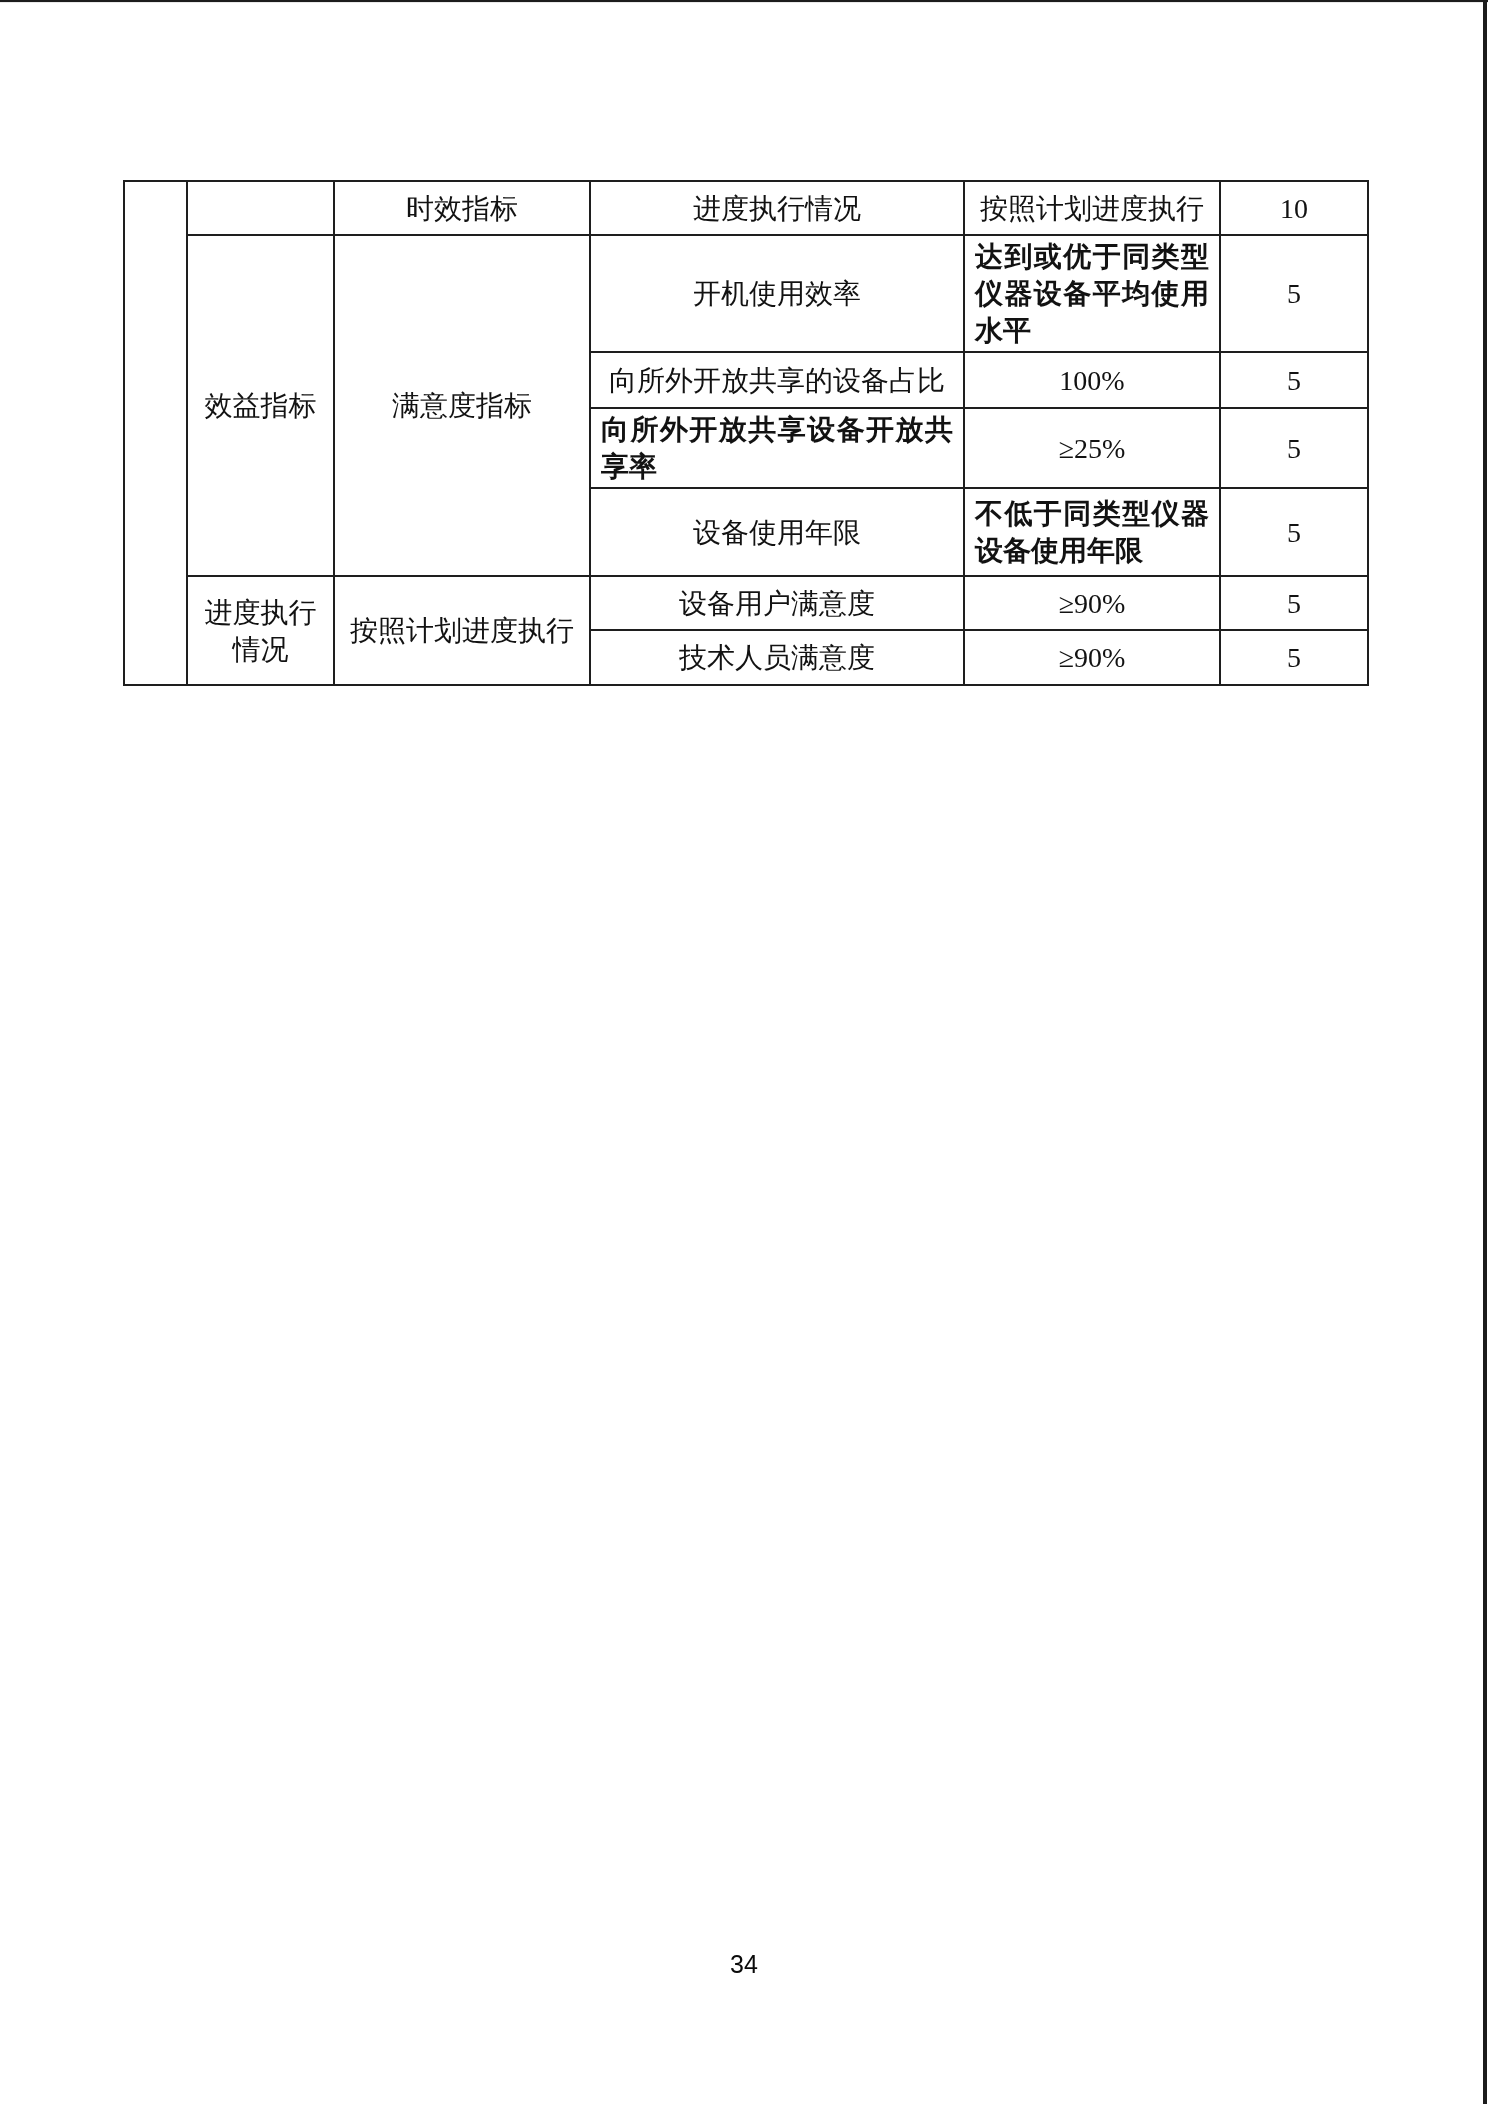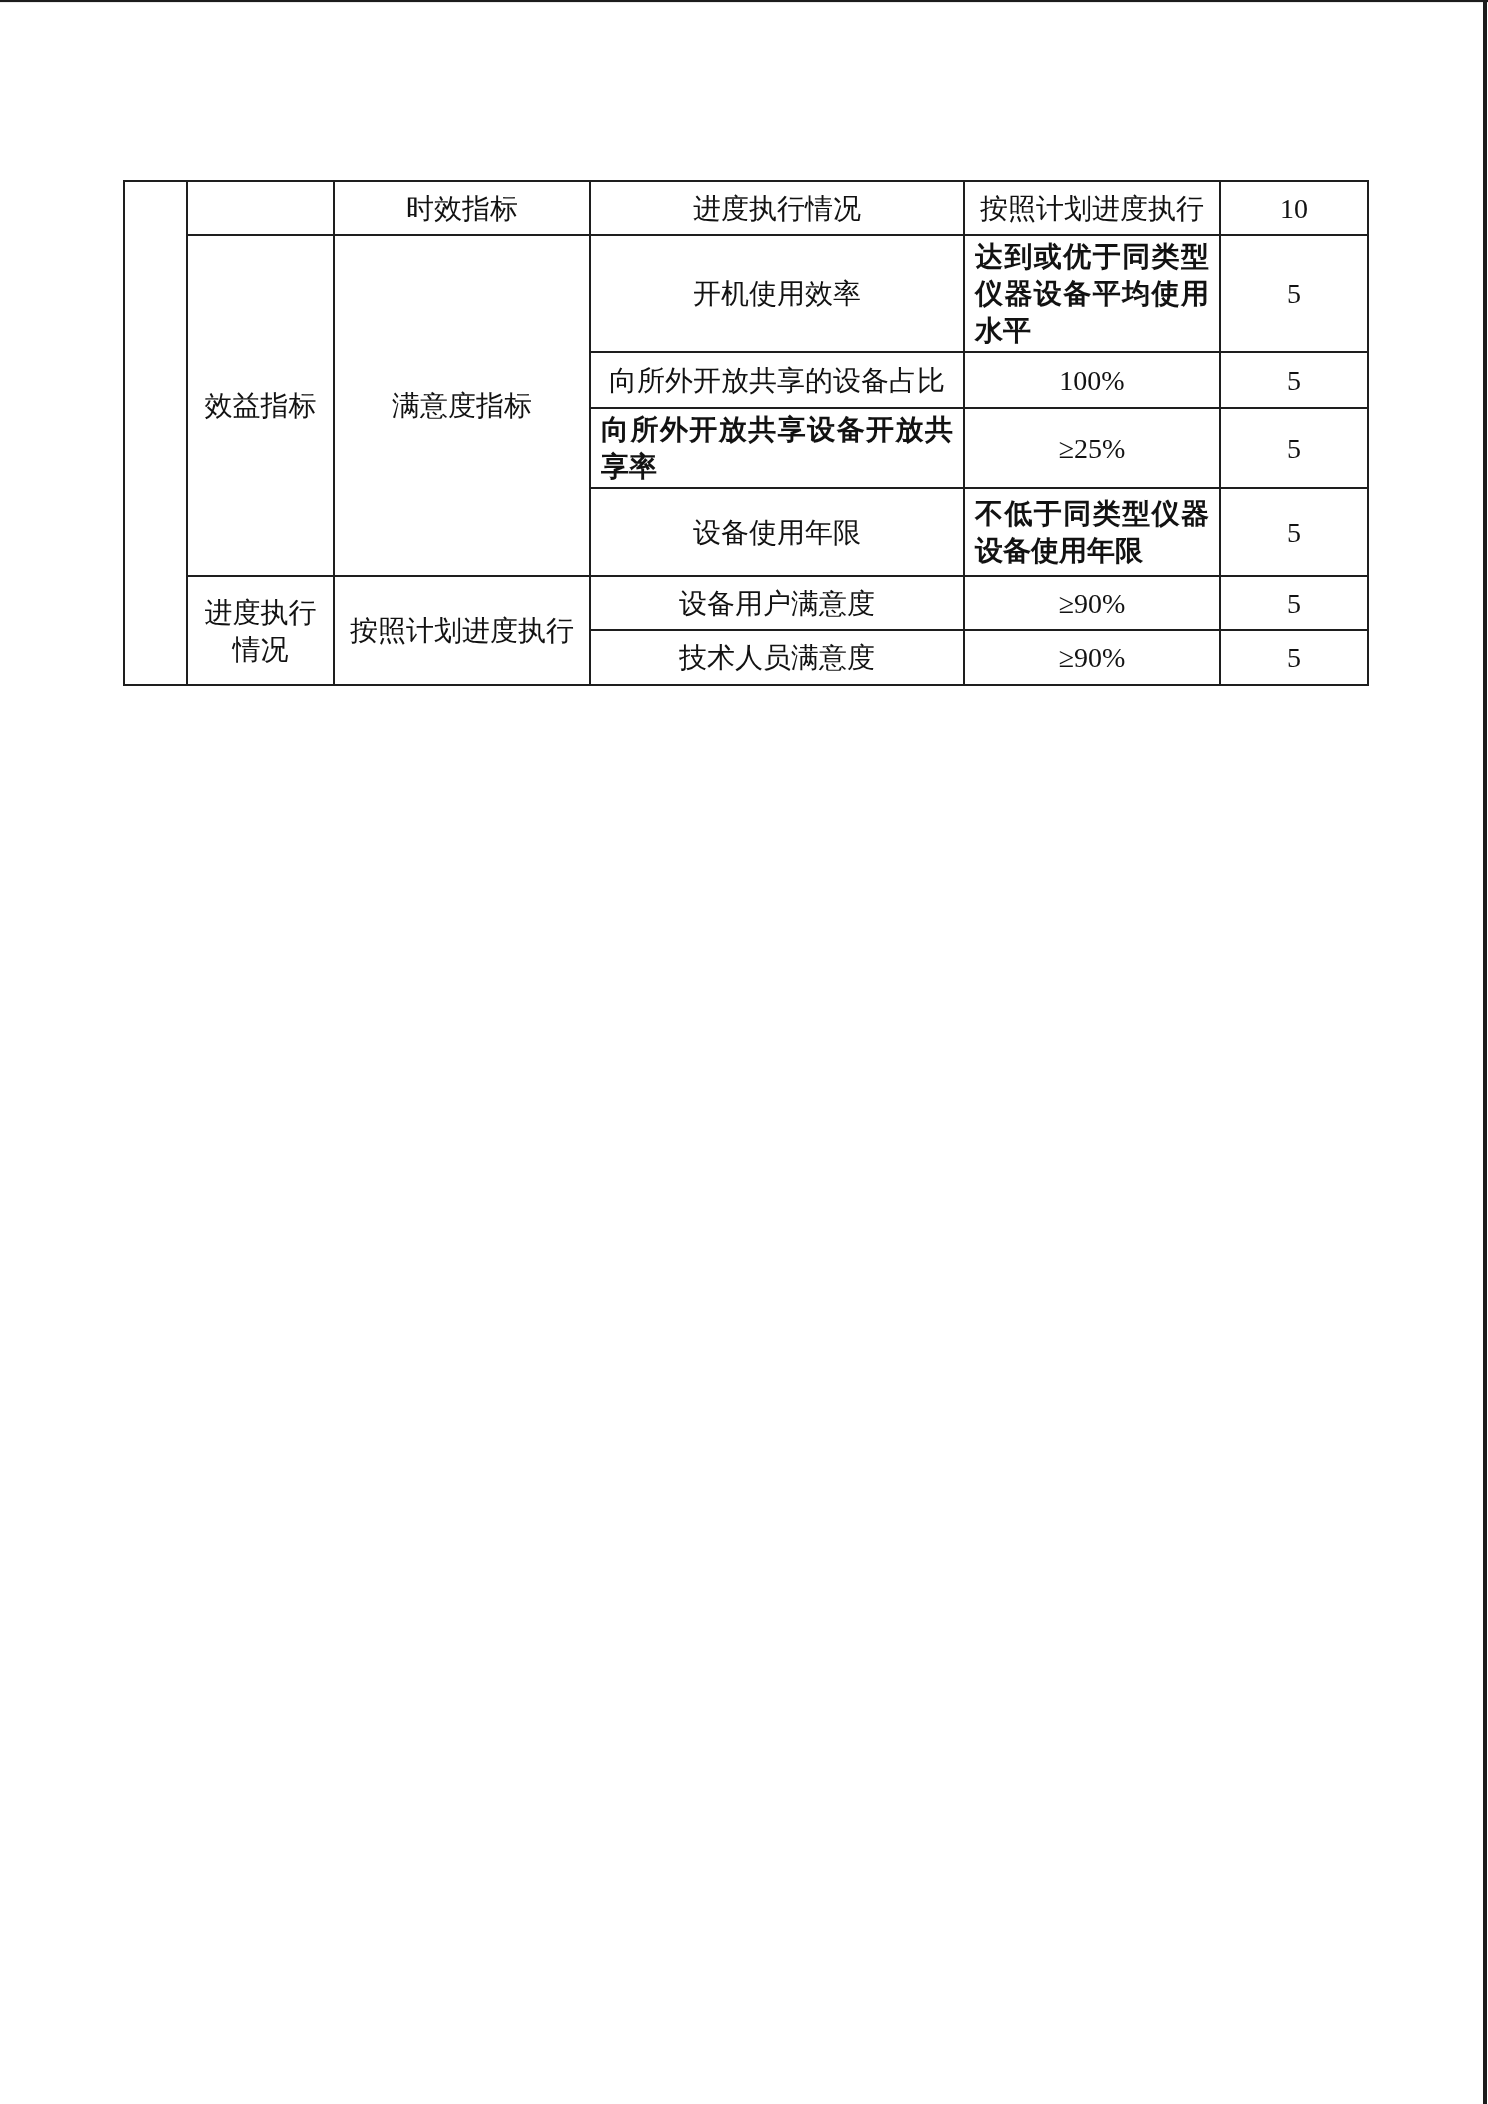--- a/index.html
+++ b/index.html
@@ -125,13 +125,14 @@
         <td class="center">5</td>
       </tr>
       <tr class="h-r6">
         <td class="left">技术人员满意度</td>
         <td class="center">≥90%</td>
         <td class="center">5</td>
       </tr>
     </tbody>
   </table>
 
+  <div class="page-number">34</div>
 </div>
 
 </body></html>

